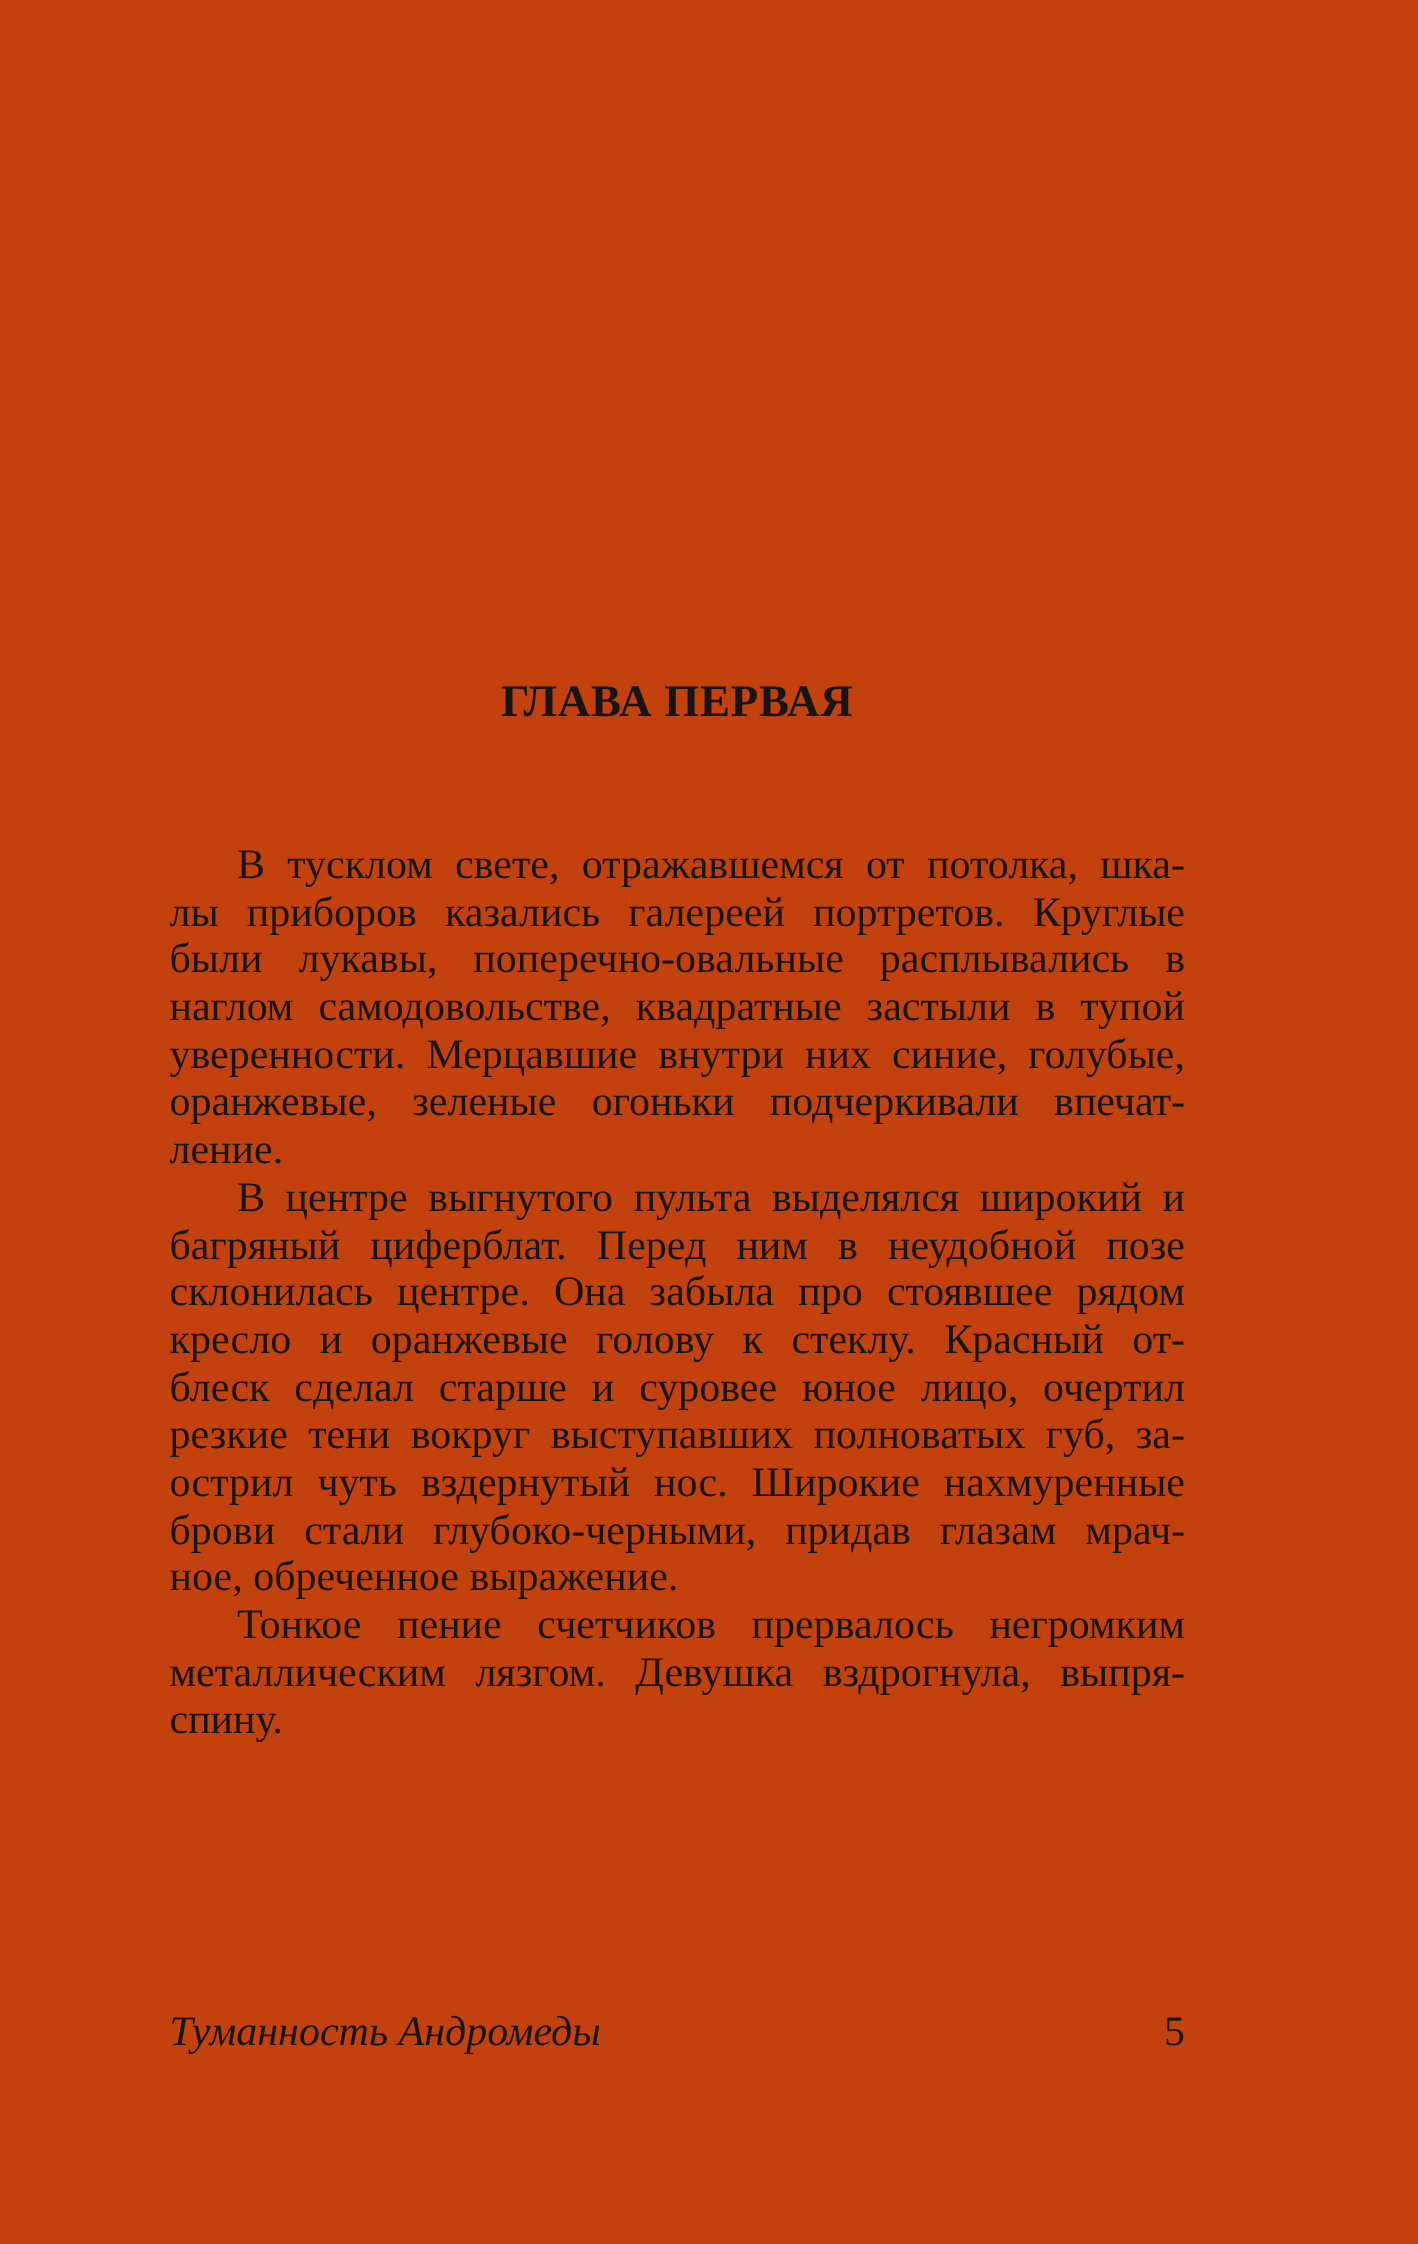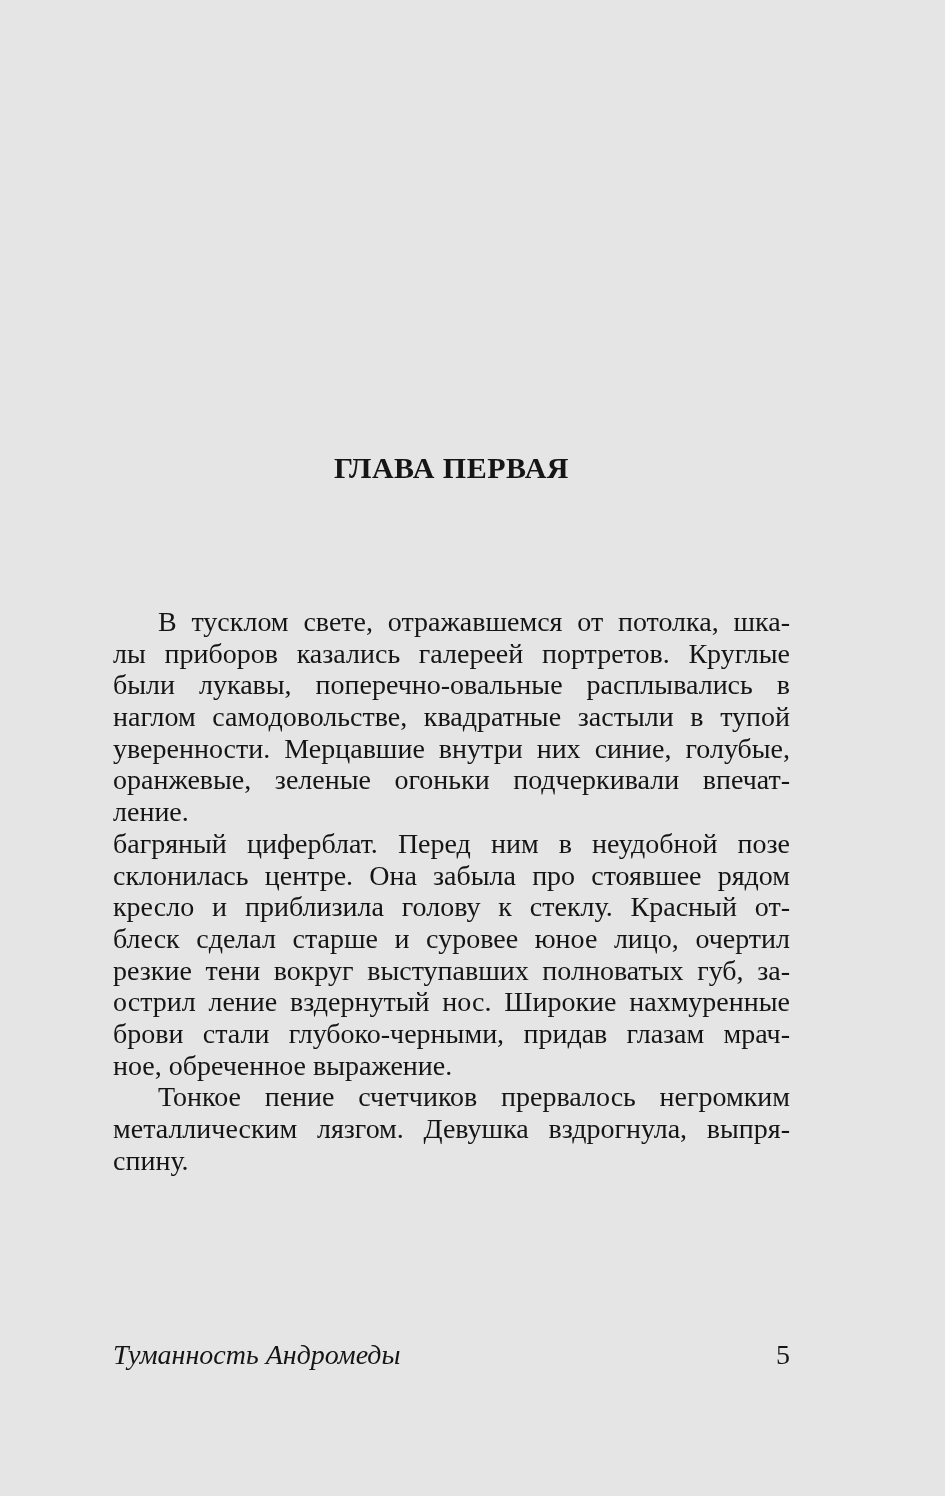--- a/index.html
+++ b/index.html
@@ -37,21 +37,20 @@
     letter-spacing: 1px;
     white-space: nowrap;
   }
   .body-block {
     position: absolute;
     top: 561px;
     left: 113px;
     width: 677px;
     font-size: 28px;
     line-height: 31.7px;
-    margin-top: 45px;
   }
   .text-line {
     height: 31.7px;
     overflow: visible;
     white-space: normal;
   }
   .text-line.j {
     text-align: justify;
     text-align-last: justify;
   }
@@ -72,43 +71,44 @@
   .running-title {
     font-style: italic;
   }
   .page-number {
     font-style: normal;
   }
 </style>
 </head>
 <body>
 
-<div class="page" style="background: #e5e5e5; color: rgb(21, 21, 21);">
+<div class="page" style="background: #c2410c; color: rgb(21, 21, 21);">
 
   <div class="heading-block">
     <div class="chapter-line">ГЛАВА ПЕРВАЯ</div>
   </div>
 
   <div class="body-block" id="body-block">
       <div>
         <div class="text-line j indent">В тусклом свете, отражавшемся от потолка, шка-</div>
         <div class="text-line j">лы приборов казались галереей портретов. Круглые</div>
         <div class="text-line j">были лукавы, поперечно-овальные расплывались в</div>
         <div class="text-line j">наглом самодовольстве, квадратные застыли в тупой</div>
         <div class="text-line j">уверенности. Мерцавшие внутри них синие, голубые,</div>
         <div class="text-line j">оранжевые, зеленые огоньки подчеркивали впечат-</div>
         <div class="text-line">ление.</div>
       </div>
       <div>
+        <div class="text-line j indent">В центре выгнутого пульта выделялся широкий и</div>
         <div class="text-line j">багряный циферблат. Перед ним в неудобной позе</div>
         <div class="text-line j">склонилась центре. Она забыла про стоявшее рядом</div>
-        <div class="text-line j">кресло и приблизила голову к стеклу. Красный от-</div>
+        <div class="text-line j">кресло и оранжевые голову к стеклу. Красный от-</div>
         <div class="text-line j">блеск сделал старше и суровее юное лицо, очертил</div>
         <div class="text-line j">резкие тени вокруг выступавших полноватых губ, за-</div>
-        <div class="text-line j">острил ление вздернутый нос. Широкие нахмуренные</div>
+        <div class="text-line j">острил чуть вздернутый нос. Широкие нахмуренные</div>
         <div class="text-line j">брови стали глубоко-черными, придав глазам мрач-</div>
         <div class="text-line">ное, обреченное выражение.</div>
       </div>
       <div>
         <div class="text-line j indent">Тонкое пение счетчиков прервалось негромким</div>
         <div class="text-line j">металлическим лязгом. Девушка вздрогнула, выпря-</div>
         <div class="text-line">спину.</div>
       </div>
     </div>
 

